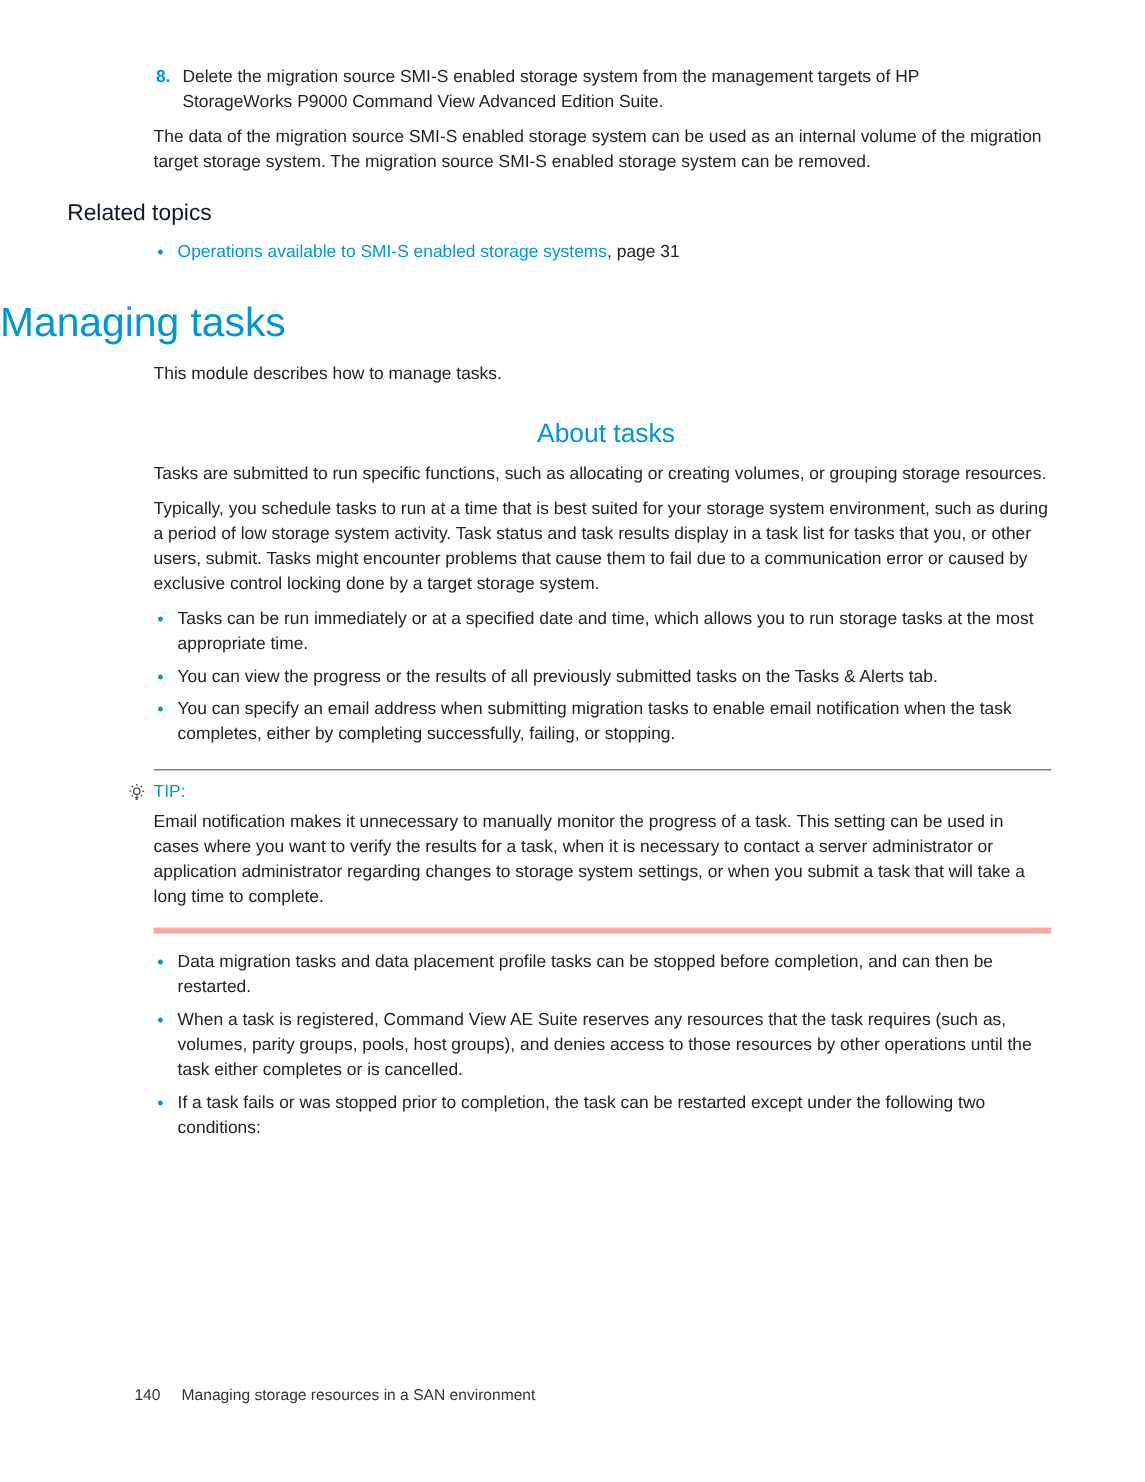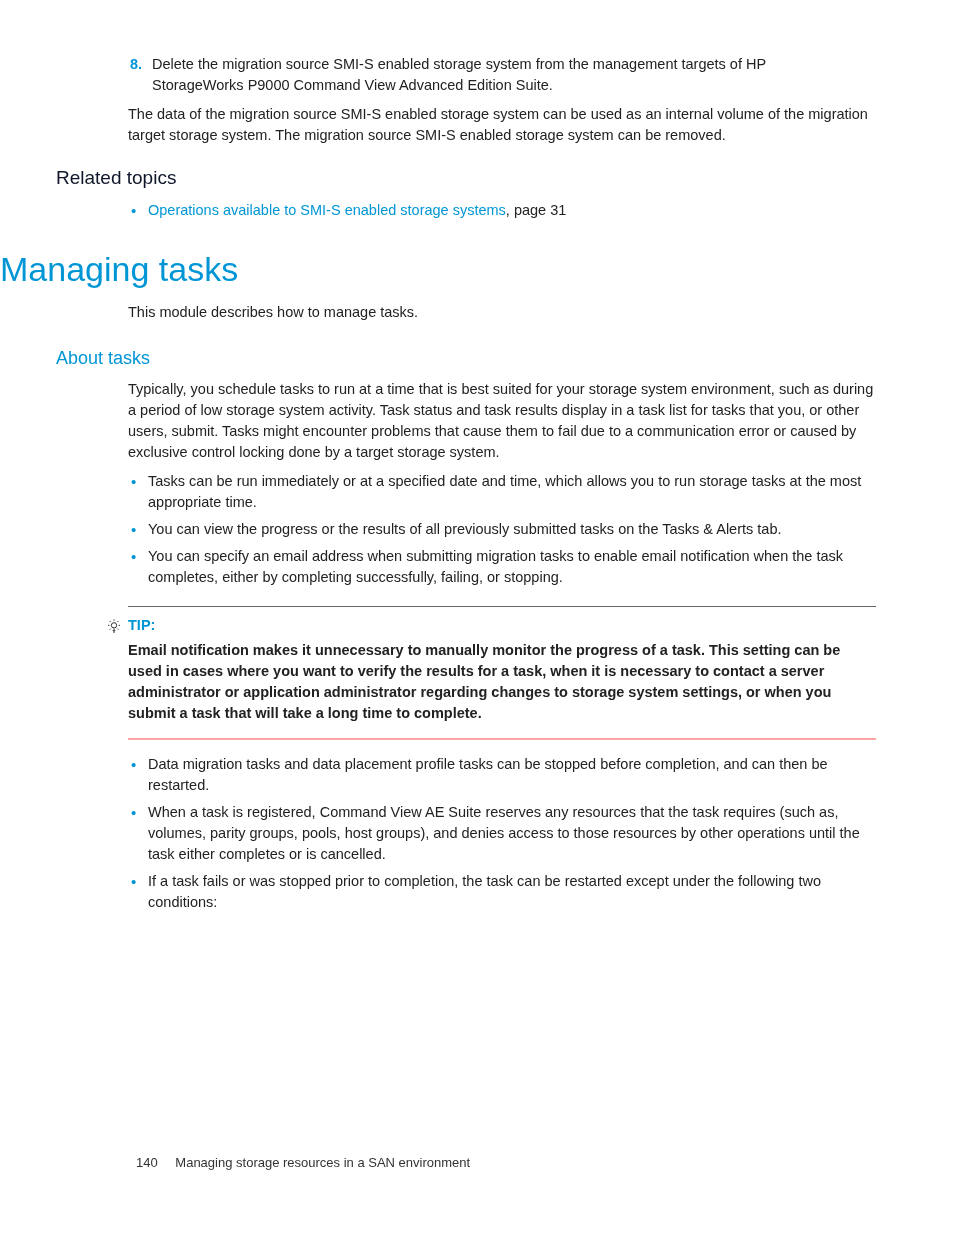--- a/index.html
+++ b/index.html
@@ -56,23 +56,24 @@
   }
   h1.section {
     color: #0096d6;
     font-weight: normal;
     font-size: 34px;
     margin: 24px 0 8px 0;
   }
   h2.subsection {
     color: #0096d6;
     font-weight: normal;
-    font-size: 18px;
+    font-size: 22px;
     margin: 22px 0 8px 0;
     padding-left: 56px;
+    text-align: center;
   }
   ul.bullets {
     list-style: none;
     padding: 0;
     margin: 6px 0;
   }
   ul.bullets > li {
     position: relative;
     padding-left: 20px;
     margin-bottom: 6px;
@@ -86,24 +87,23 @@
   }
   ul.bullets.related-list > li::before {
     color: #0096d6;
   }
   a.link {
     color: #0096d6;
     text-decoration: none;
   }
   .tip-box {
     border-top: 1px solid #666;
-    border-bottom: 2px solid #fca5a5;
+    border-bottom: 5px solid #fca5a5;
     margin: 18px 0 14px 0;
     padding: 8px 0 14px 0;
-    font-weight: bold;
   }
   .tip-header {
     display: flex;
     align-items: center;
     margin-bottom: 4px;
   }
   .tip-icon {
     width: 16px;
     height: 16px;
     margin-right: 6px;
@@ -130,21 +130,21 @@
   .nested-ul > li::before {
     content: "•";
     position: absolute;
     left: 2px;
     color: #222;
     font-size: 14px;
   }
   .footer {
     position: absolute;
     bottom: 62px;
-    left: 136px;
+    left: 112px;
     font-size: 13px;
     color: #333;
   }
   .footer .pagenum {
     margin-right: 14px;
   }
   .bold { font-weight: normal; }
 </style>
 </head>
 <body>
@@ -173,20 +173,21 @@
     </ul>
   </div>
 
   <h1 class="section">Managing tasks</h1>
   <div class="content">
     <p class="body-para">This module describes how to manage tasks.</p>
   </div>
 
   <h2 class="subsection">About tasks</h2>
   <div class="content">
+    <p class="body-para">Tasks are submitted to run specific functions, such as allocating or creating volumes, or grouping storage resources.</p>
     <p class="body-para">Typically, you schedule tasks to run at a time that is best suited for your storage system environment, such as during a period of low storage system activity. Task status and task results display in a task list for tasks that you, or other users, submit. Tasks might encounter problems that cause them to fail due to a communication error or caused by exclusive control locking done by a target storage system.</p>
 
     <ul class="bullets">
       <li>Tasks can be run immediately or at a specified date and time, which allows you to run storage tasks at the most appropriate time.</li>
       <li>
         <span>You can view the progress or the results of all previously submitted tasks on the </span><span class="bold">Tasks &amp; Alerts</span><span> tab.</span>
       </li>
       <li>You can specify an email address when submitting migration tasks to enable email notification when the task completes, either by completing successfully, failing, or stopping.</li>
     </ul>
 

